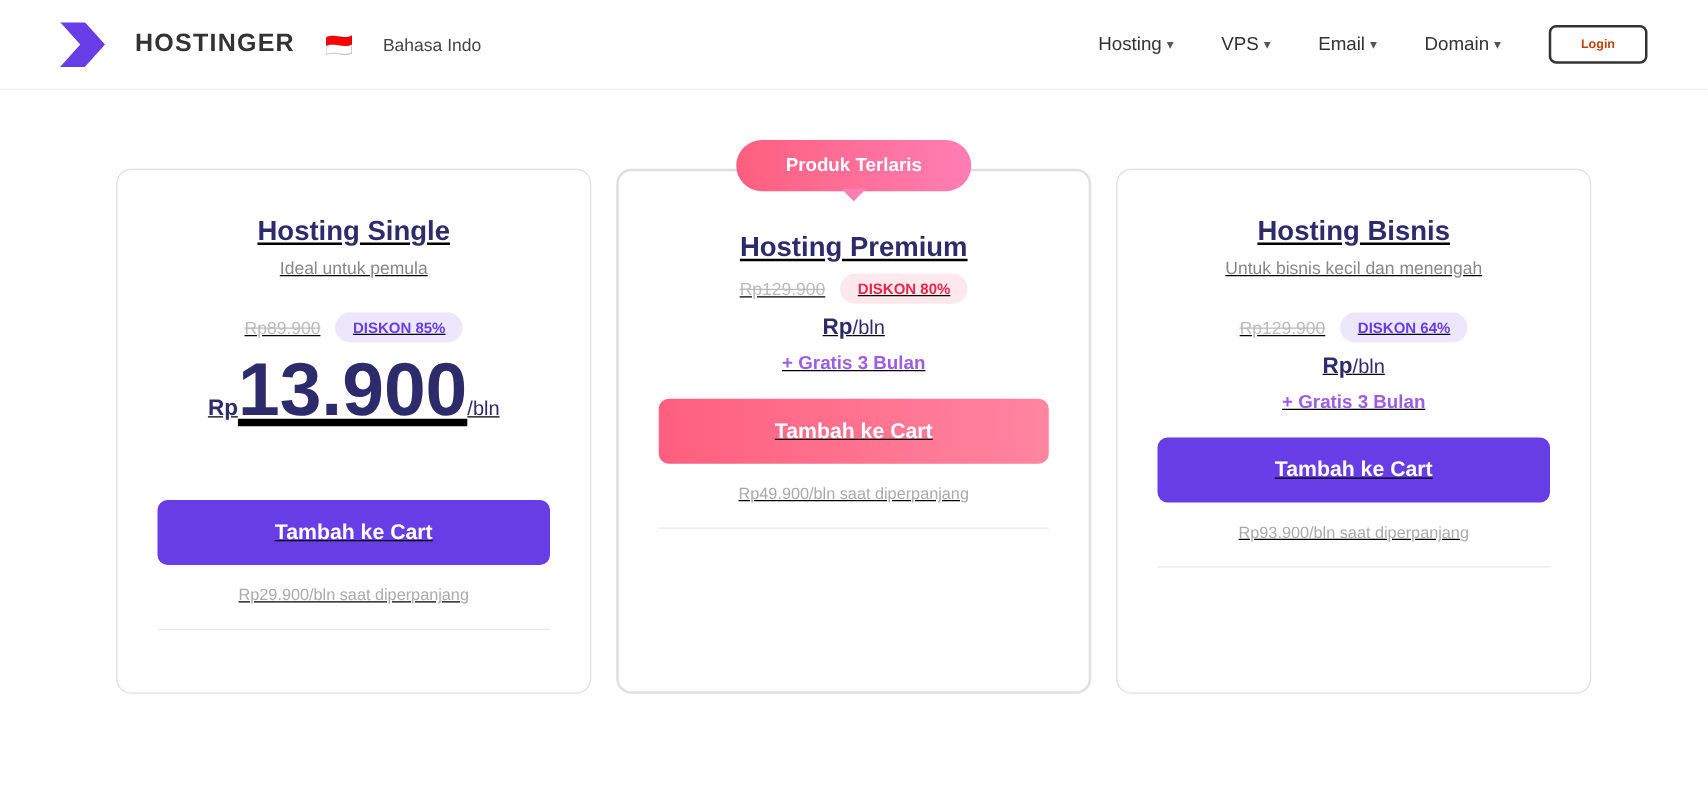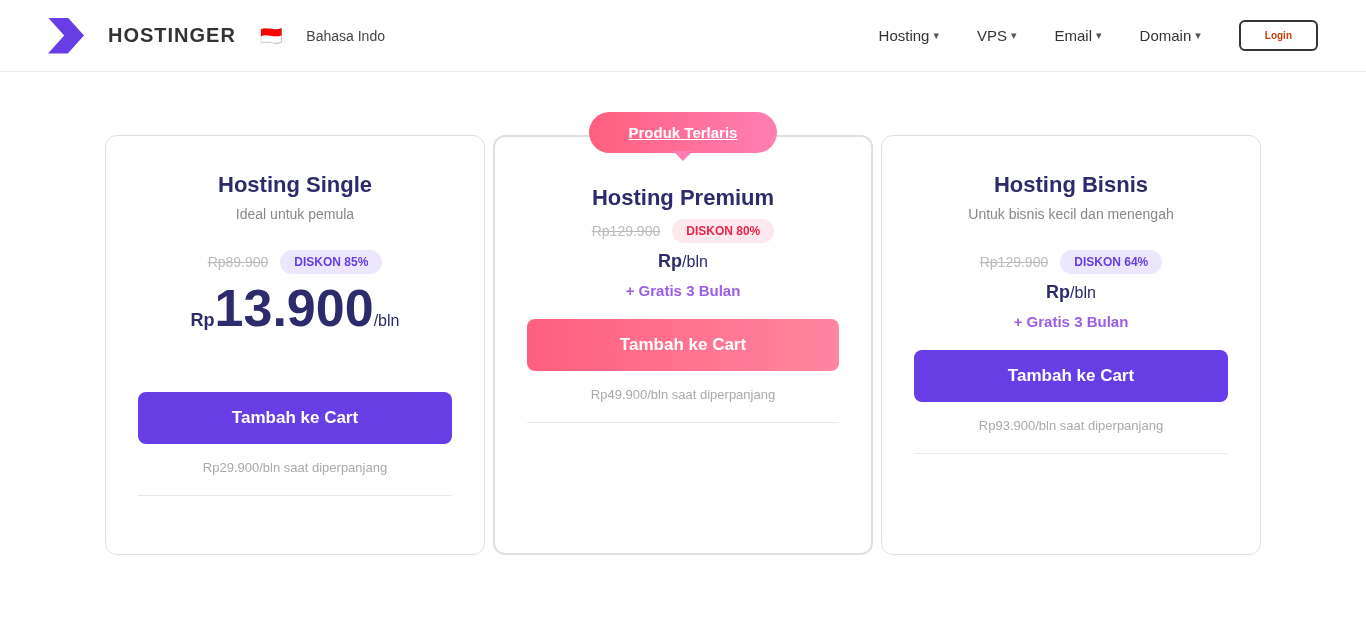--- a/index.html
+++ b/index.html
@@ -49,40 +49,40 @@
       padding: 40px 60px 60px;
     }
     .produk-badge {
       background: linear-gradient(90deg, #ff5f7e, #ff7eb3);
       color: #fff;
       font-weight: 700;
       font-size: 15px;
       padding: 12px 40px;
       border-radius: 30px;
       position: relative;
-      text-decoration: underline;
     }
     .produk-badge::after {
       content: '';
       position: absolute;
       bottom: -8px;
       left: 50%;
       transform: translateX(-50%);
       width: 0; height: 0;
       border-left: 10px solid transparent;
       border-right: 10px solid transparent;
       border-top: 10px solid #ff7eb3;
     }
 
     
     .cards {
       display: flex;
-      gap: 8px;
+      gap: 20px;
       justify-content: center;
       align-items: center;
+      text-decoration: underline;
     }
 
     .card {
       background: #fff;
       border: 1.5px solid #e0e0e0;
       border-radius: 12px;
       padding: 36px 32px 28px;
       width: 380px;
       min-height: 420px;
       text-align: center;
@@ -132,21 +132,21 @@
     }
 
     
     .big-price {
       display: flex;
       align-items: baseline;
       justify-content: center;
       margin-bottom: 10px;
     }
     .price-rp { font-size: 18px; font-weight: 700; color: #2d2b6b; }
-    .price-num { font-size: 52px; font-weight: 900; color: #2d2b6b; line-height: 1; }
+    .price-num { font-size: 60px; font-weight: 900; color: #2d2b6b; line-height: 1; }
     .price-period { font-size: 16px; color: #2d2b6b; font-weight: 500; }
 
     .gratis {
       color: #9b5de5;
       font-weight: 700;
       font-size: 15px;
       margin-bottom: 20px;
     }
 
     

